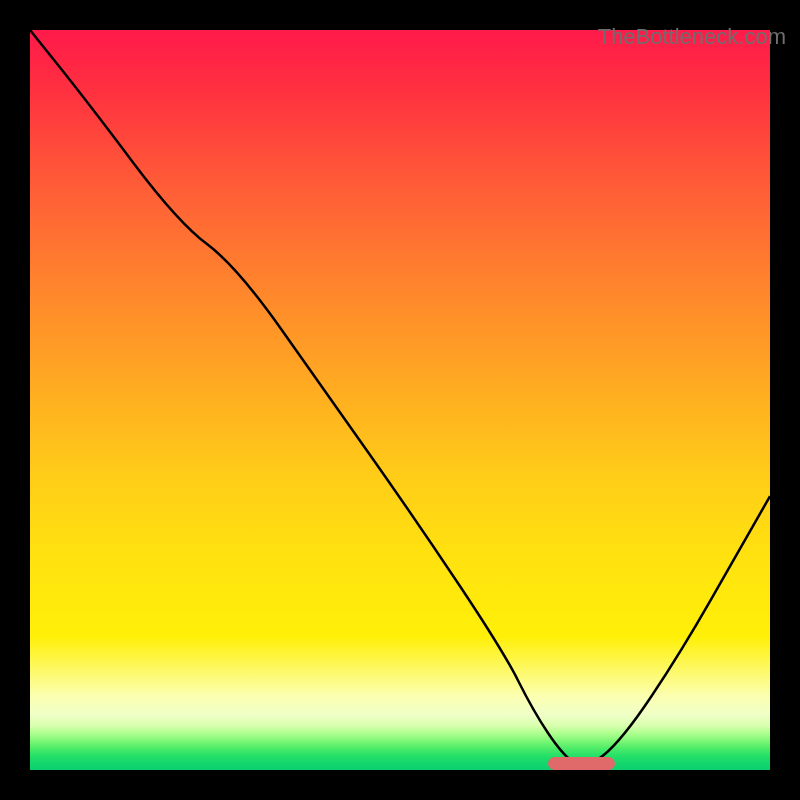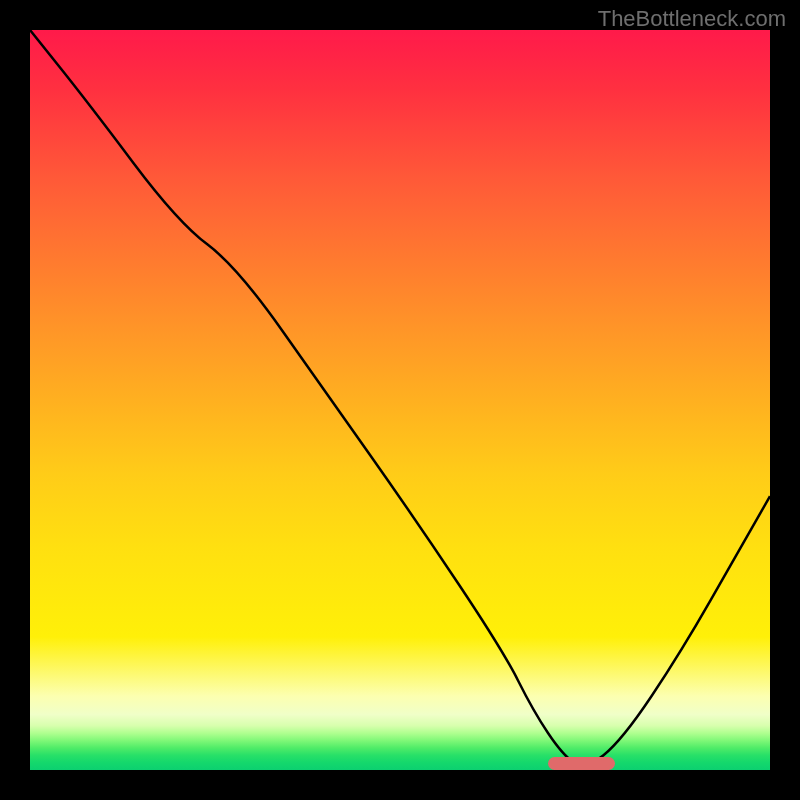--- a/index.html
+++ b/index.html
@@ -11,21 +11,21 @@
     font-family: Arial, sans-serif;
   }
   .container {
     position: relative;
     width: 800px;
     height: 800px;
     background: #000;
   }
   .watermark {
     position: absolute;
-    top: 6px;
+    top: 24px;
     right: 14px;
     color: #6e6e6e;
     font-size: 22px;
     font-weight: 500;
     z-index: 10;
   }
   .plot-area {
     position: absolute;
     left: 30px;
     top: 30px;

